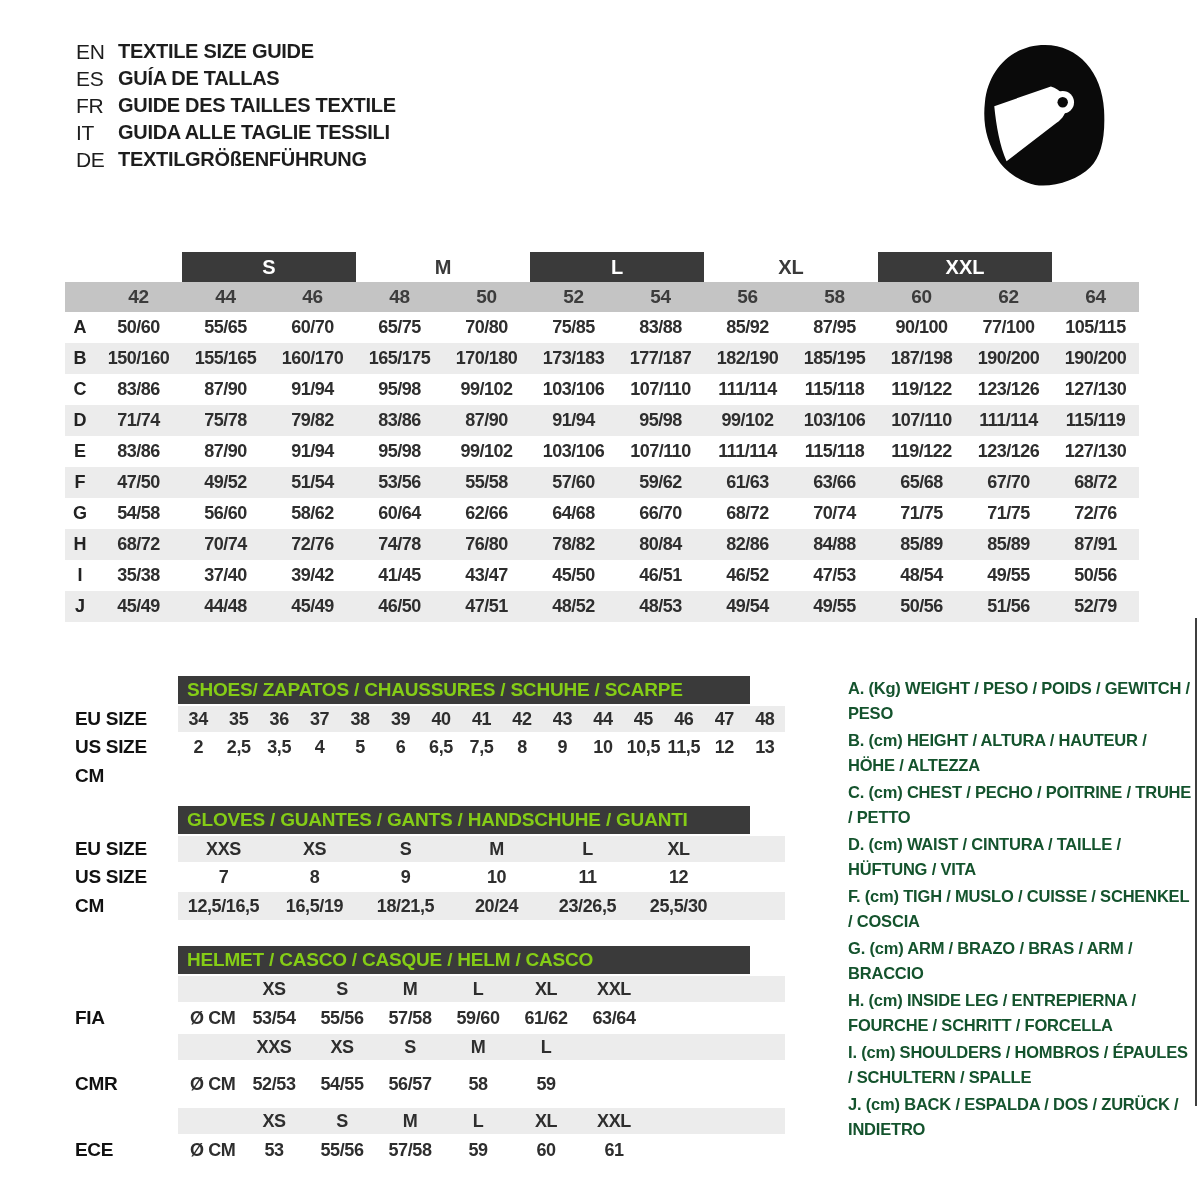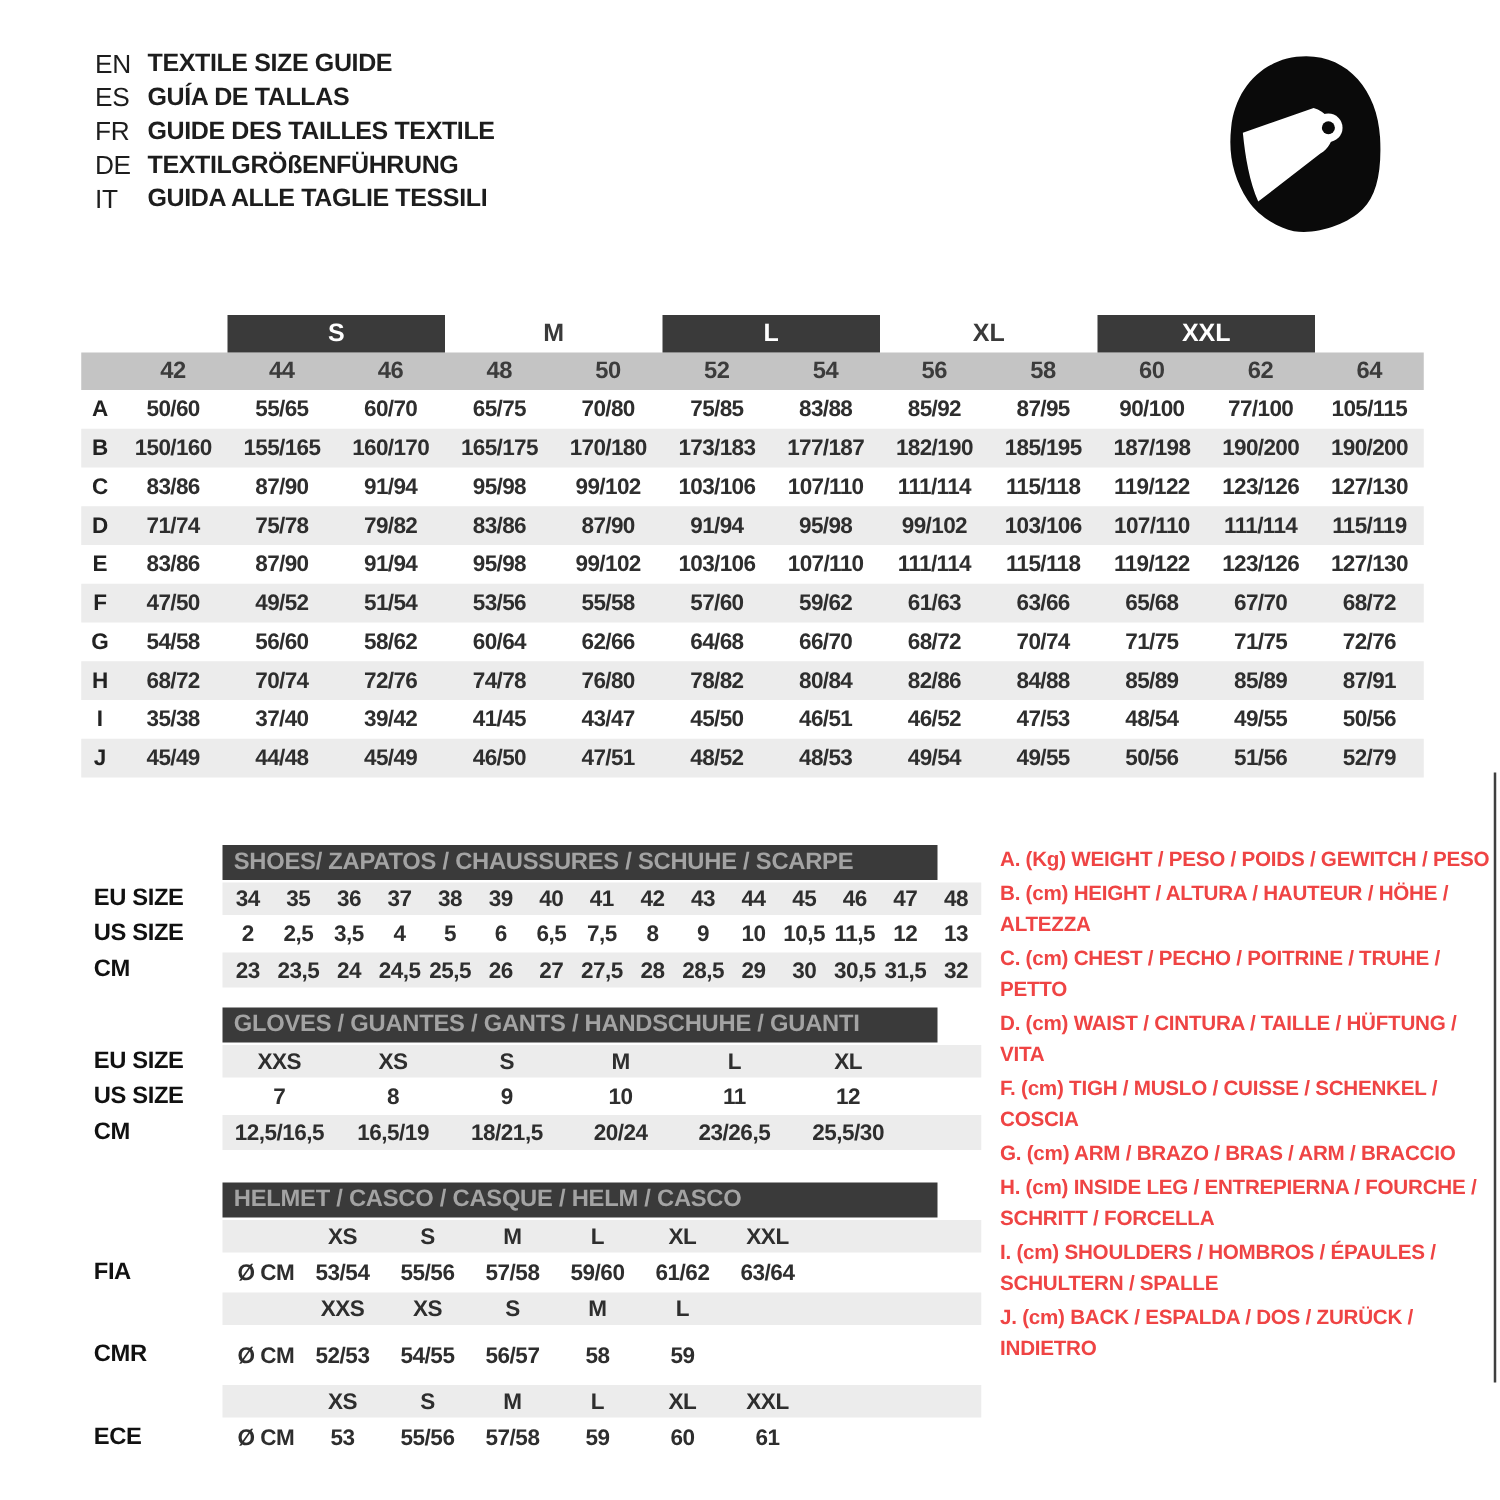--- a/index.html
+++ b/index.html
@@ -22,63 +22,63 @@
   .gcell{text-align:center;font-size:20px;font-weight:bold;color:#3a3a3a;height:30px;line-height:30px;}
   .gbox{background:#3a3a3a;color:#ffffff;}
   .sizesrow{background:#c4c4c4;height:30px;}
   .szcell{text-align:center;font-size:19px;font-weight:bold;color:#3c3c3c;letter-spacing:-0.3px;}
   .drow{height:31px;}
   .drow.stripe{background:#ececec;}
   .rl{text-align:center;font-size:18px;font-weight:bold;color:#222;}
   .val{text-align:center;font-size:18px;font-weight:bold;color:#2e2e2e;letter-spacing:-0.5px;white-space:nowrap;}
   
   .sec{left:65px;width:720px;}
-  .titlebar{margin-left:113px;width:572px;height:28px;background:#3a3a3a;color:#a3a3a3;
+  .titlebar{margin-left:113px;width:572px;height:28px;background:#3a3a3a;color:#84cc16;
     font-size:19px;font-weight:bold;line-height:28px;padding-left:9px;box-sizing:border-box;
     letter-spacing:-0.2px;margin-bottom:2px;white-space:nowrap;}
   .srow{display:flex;align-items:stretch;}
   .rlabel{width:113px;font-size:19px;font-weight:bold;color:#111;padding-left:10px;
     box-sizing:border-box;display:flex;align-items:center;letter-spacing:-0.3px;}
   .rbody{width:607px;display:grid;align-items:center;}
   .band{background:#ececec;}
   .cells15{grid-template-columns:repeat(15,1fr);}
   .cells6{grid-template-columns:repeat(6,91px);}
   .helmgrid{grid-template-columns:62px repeat(6,68px);}
   .cell{text-align:center;font-size:18px;font-weight:bold;color:#2e2e2e;letter-spacing:-0.4px;white-space:nowrap;}
   .unitcell{text-align:left;padding-left:12px;}
   
   .legend{left:800px;top:676px;width:396px;}
-  .legend-item{font-size:16.5px;font-weight:bold;line-height:25px;color:#ef4444;
-    letter-spacing:-0.2px;margin-bottom:2px;}
+  .legend-item{font-size:16.5px;font-weight:bold;line-height:25px;color:#14532d;
+    letter-spacing:-0.2px;margin-bottom:2px;margin-left:48px;}
   
   .edge{left:1195px;top:618px;width:2px;height:488px;background:#3f3f3f;}
 </style>
 </head>
 <body>
 
 <div class="abs langs" id="langs">
     <div class="langrow">
       <div class="langcode">EN</div>
       <div class="langtitle">TEXTILE SIZE GUIDE</div>
     </div>
     <div class="langrow">
       <div class="langcode">ES</div>
       <div class="langtitle">GUÍA DE TALLAS</div>
     </div>
     <div class="langrow">
       <div class="langcode">FR</div>
       <div class="langtitle">GUIDE DES TAILLES TEXTILE</div>
     </div>
     <div class="langrow">
+      <div class="langcode">IT</div>
+      <div class="langtitle">GUIDA ALLE TAGLIE TESSILI</div>
+    </div>
+    <div class="langrow">
       <div class="langcode">DE</div>
       <div class="langtitle">TEXTILGRÖßENFÜHRUNG</div>
-    </div>
-    <div class="langrow">
-      <div class="langcode">IT</div>
-      <div class="langtitle">GUIDA ALLE TAGLIE TESSILI</div>
     </div>
   </div>
 
 <div class="abs logo">
   <svg viewBox="0 0 130 150" width="128" height="150">
     <path fill="#0a0a0a" d="M 66 4 C 100 4 124 32 126 70 C 127.5 98 123 117 112 128 C 99 141 74 149 56 146 C 43.5 143.8 27 134 18.5 121 C 7 103 2.5 84 5 62 C 8.5 28 33 4 66 4 Z"></path>
     <path fill="#ffffff" d="M 14.5 66 L 72 46 C 82 49 88.5 57 88 66 C 87.6 72.5 84 79 77.5 83 L 27 122 C 20 106 16.5 86 14.5 66 Z"></path>
     <circle cx="84" cy="62" r="11.5" fill="#ffffff"></circle>
     <circle cx="84" cy="62" r="5.3" fill="#0a0a0a"></circle>
   </svg>
@@ -299,37 +299,20 @@
           <div class="cell">9</div>
           <div class="cell">10</div>
           <div class="cell">10,5</div>
           <div class="cell">11,5</div>
           <div class="cell">12</div>
           <div class="cell">13</div>
         </div>
       </div>
       <div class="srow" style="height: 28px;">
         <div class="rlabel">CM</div>
-        <div class="rbody cells15 band">
-          <div class="cell">23</div>
-          <div class="cell">23,5</div>
-          <div class="cell">24</div>
-          <div class="cell">24,5</div>
-          <div class="cell">25,5</div>
-          <div class="cell">26</div>
-          <div class="cell">27</div>
-          <div class="cell">27,5</div>
-          <div class="cell">28</div>
-          <div class="cell">28,5</div>
-          <div class="cell">29</div>
-          <div class="cell">30</div>
-          <div class="cell">30,5</div>
-          <div class="cell">31,5</div>
-          <div class="cell">32</div>
-        </div>
       </div>
     </div>
 </div>
 
 <div class="abs sec" style="top:806px;">
   <div class="titlebar">GLOVES / GUANTES / GANTS / HANDSCHUHE / GUANTI</div>
   <div id="gloves-rows">
       <div class="srow" style="height: 26px;">
         <div class="rlabel">EU SIZE</div>
         <div class="rbody cells6 band">

